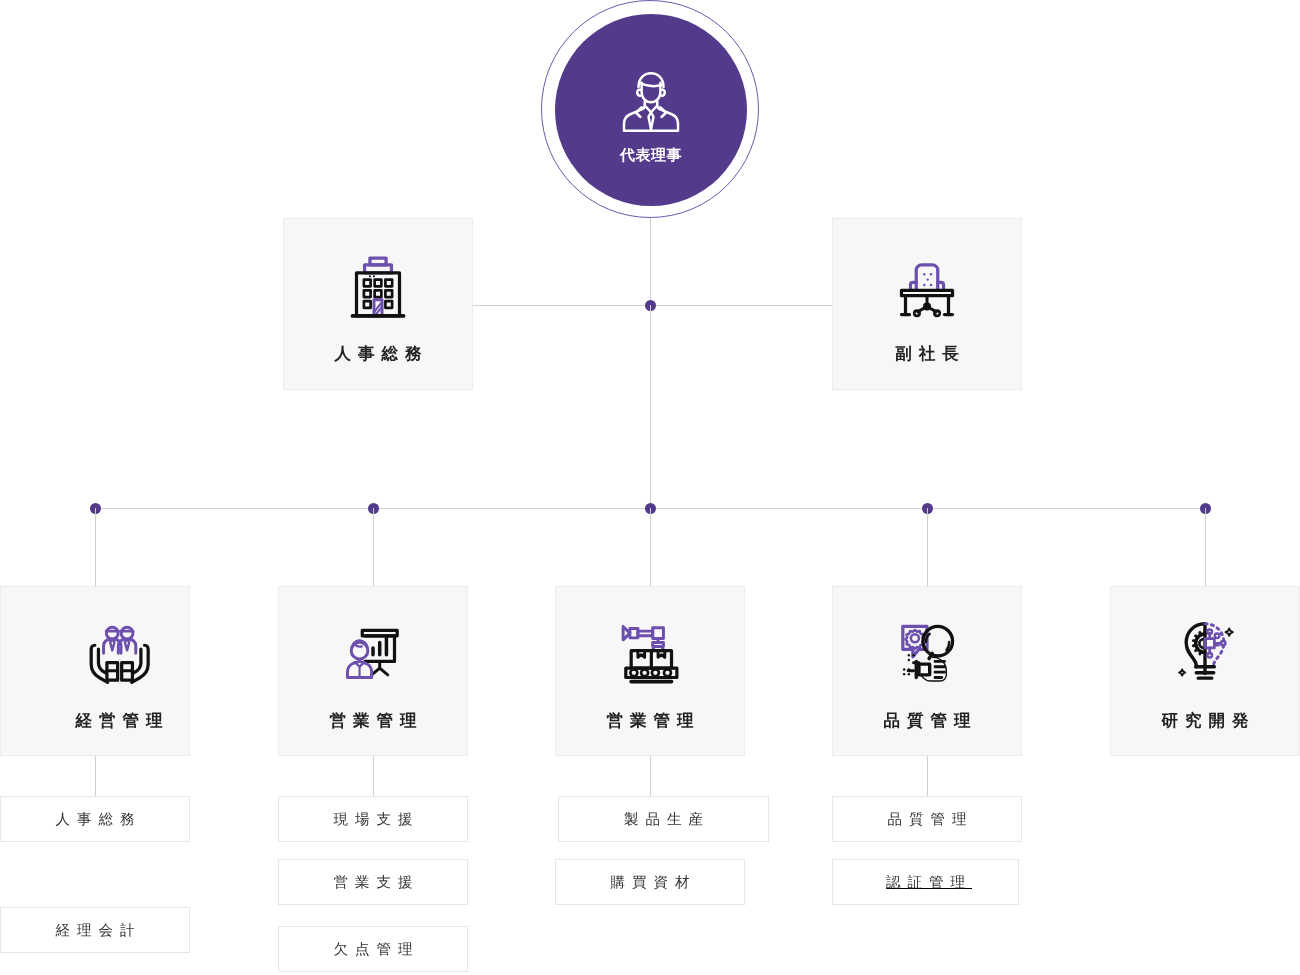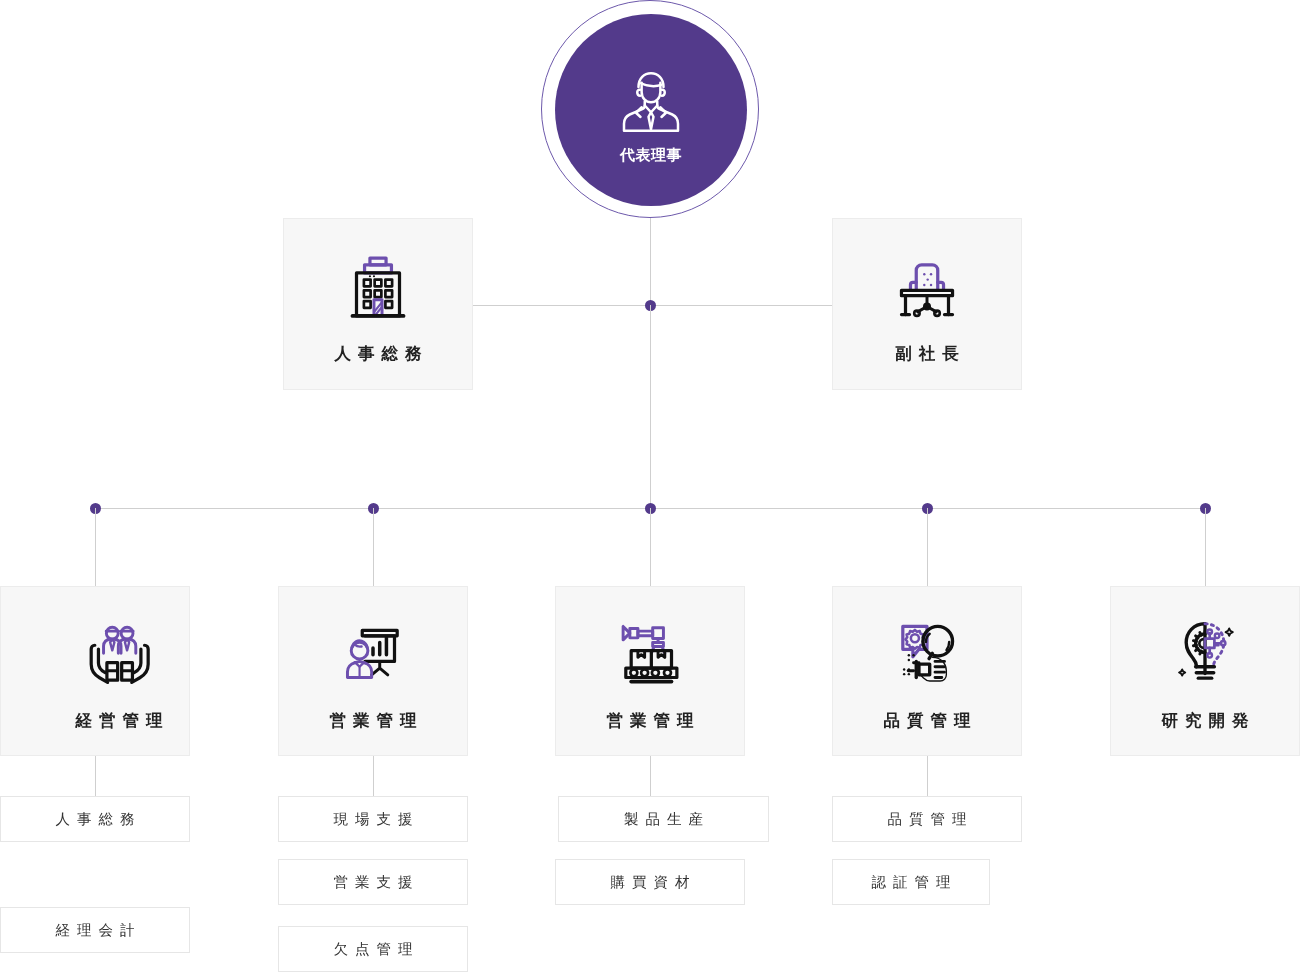--- a/index.html
+++ b/index.html
@@ -372,17 +372,17 @@
   <div class="subcard" style="left:558px; top:796px; width:211px; height:46px;text-align:center;">
     <span class="subcard-label">製品生産</span>
   </div>
   <div class="subcard" style="left:555px; top:859px; width:190px; height:46px;">
     <span class="subcard-label">購買資材</span>
   </div>
 
   <div class="subcard" style="left:832px; top:796px; width:190px; height:46px;">
     <span class="subcard-label">品質管理</span>
   </div>
-  <div class="subcard" style="left:832px; top:859px; width:158px; height:46px;">
+  <div class="subcard" style="left:832px; top:859px; width:187px; height:46px;text-decoration:underline;">
     <span class="subcard-label">認証管理</span>
   </div>
 
 </div>
 
 </body></html>

